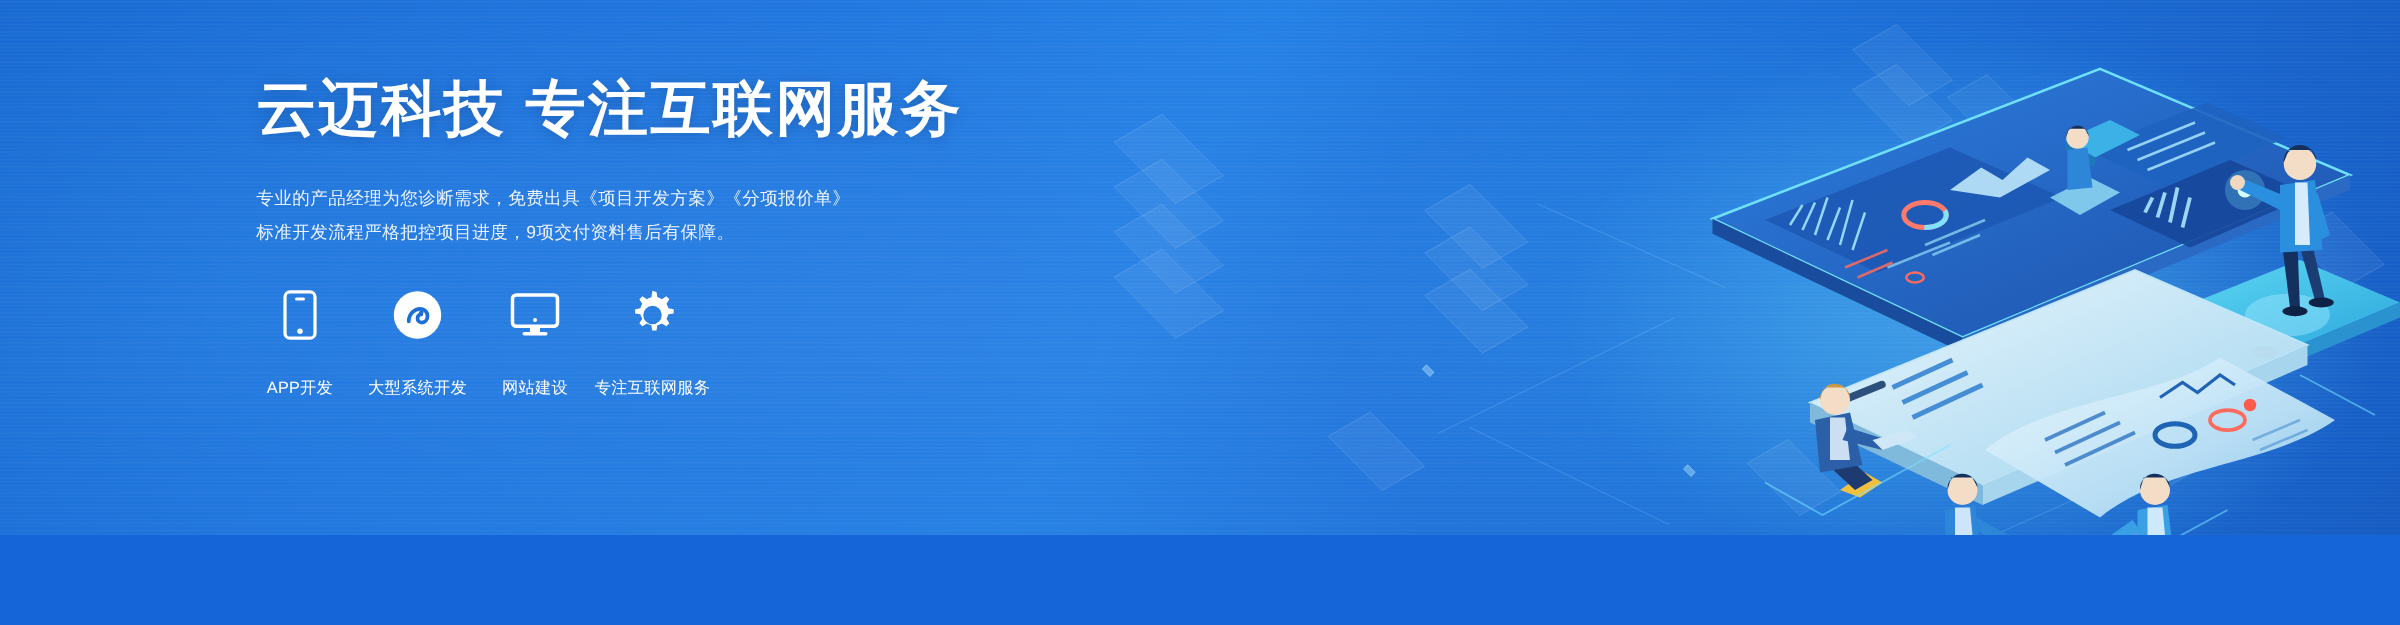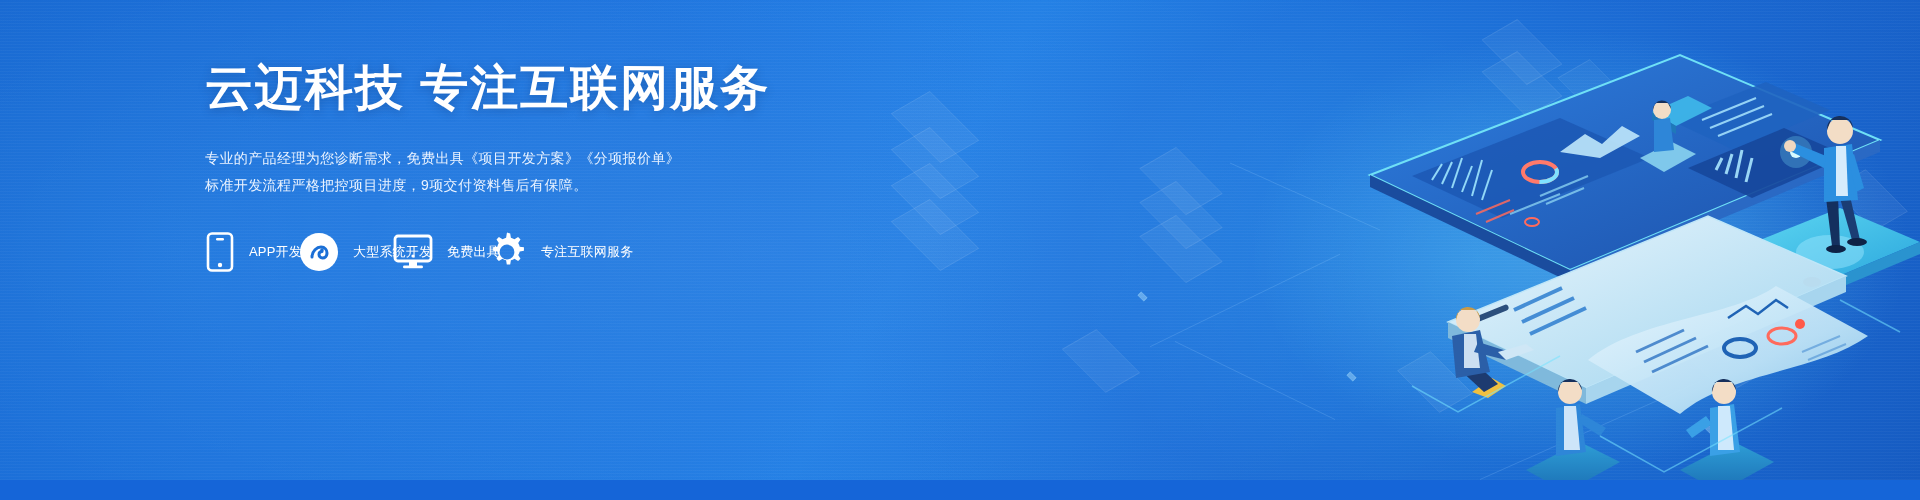--- a/index.html
+++ b/index.html
@@ -4,21 +4,21 @@
 <style>
   * { margin:0; padding:0; box-sizing:border-box; }
   html,body { width:1920px; height:500px; overflow:hidden; }
   body {
     font-family:"Liberation Sans","DejaVu Sans",sans-serif;
     background:#1565d8;
   }
 
   .banner {
     position:relative;
-    width:1920px; height:480px;
+    width:1920px; height:428px;
     overflow:hidden;
     background:
       radial-gradient(ellipse 900px 620px at 1480px 260px, rgba(40,150,235,0.55) 0%, rgba(28,110,215,0.22) 45%, rgba(20,90,200,0) 72%),
       radial-gradient(ellipse 1100px 700px at 180px 250px, rgba(40,135,230,0.42) 0%, rgba(25,100,210,0.12) 55%, rgba(18,82,195,0) 80%),
       linear-gradient(118deg, #1766cf 0%, #1c72dd 22%, #2180e6 48%, #1b6ad4 72%, #1559bf 100%);
   }
 
   
   .texture {
     position:absolute; inset:0;
@@ -83,23 +83,23 @@
     position:absolute;
     left:205px; top:232px;
     display:flex;
     align-items:flex-start;
     gap:24px;
     z-index:8;
   }
   .service {
     width:70px;
     display:flex;
-    flex-direction:row;
+    flex-direction:column;
     align-items:center;
-    gap:14px;
+    gap:29px;
     cursor:pointer;
   }
   .svc-icon {
     width:40px; height:40px;
     display:flex; align-items:center; justify-content:center;
   }
   .svc-icon svg { display:block; }
   .svc-label {
     font-size:13px;
     color:#ffffff;
@@ -388,21 +388,21 @@
 
     <div class="service">
       <span class="svc-icon">
         <svg width="40" height="36" viewBox="0 0 40 36">
           <rect x="2" y="2" width="36" height="25" rx="3" fill="none" stroke="#fff" stroke-width="2.8"></rect>
           <circle cx="20" cy="22" r="1.6" fill="#fff"></circle>
           <rect x="16" y="28" width="8" height="4" fill="#fff"></rect>
           <rect x="10" y="31.5" width="20" height="2.8" rx="1.4" fill="#fff"></rect>
         </svg>
       </span>
-      <span class="svc-label">免费出具</span>
+      <span class="svc-label">网站建设</span>
     </div>
 
     <div class="service">
       <span class="svc-icon">
         <svg width="40" height="40" viewBox="0 0 40 40">
           <path fill="#fff" d="M20 0.5 l3.2 1.1 .7 4.2 c1.3 .37 2.5 .88 3.6 1.54 l3.6 -2.3 2.4 2.4 -2.3 3.6
             c .66 1.1 1.17 2.3 1.54 3.6 l4.2 .7 0 3.4 -4.2 .7 c -.37 1.3 -.88 2.5 -1.54 3.6 l2.3 3.6 -2.4 2.4 -3.6 -2.3
             c -1.1 .66 -2.3 1.17 -3.6 1.54 l -.7 4.2 -3.4 0 -.7 -4.2 c -1.3 -.37 -2.5 -.88 -3.6 -1.54 l -3.6 2.3 -2.4 -2.4
             2.3 -3.6 c -.66 -1.1 -1.17 -2.3 -1.54 -3.6 l -4.2 -.7 0 -3.4 4.2 -.7 c .37 -1.3 .88 -2.5 1.54 -3.6
             l -2.3 -3.6 2.4 -2.4 3.6 2.3 c 1.1 -.66 2.3 -1.17 3.6 -1.54 l .7 -4.2 Z M20 12.6 a7.4 7.4 0 1 0 0 14.8 a7.4 7.4 0 0 0 0 -14.8 Z"></path>

